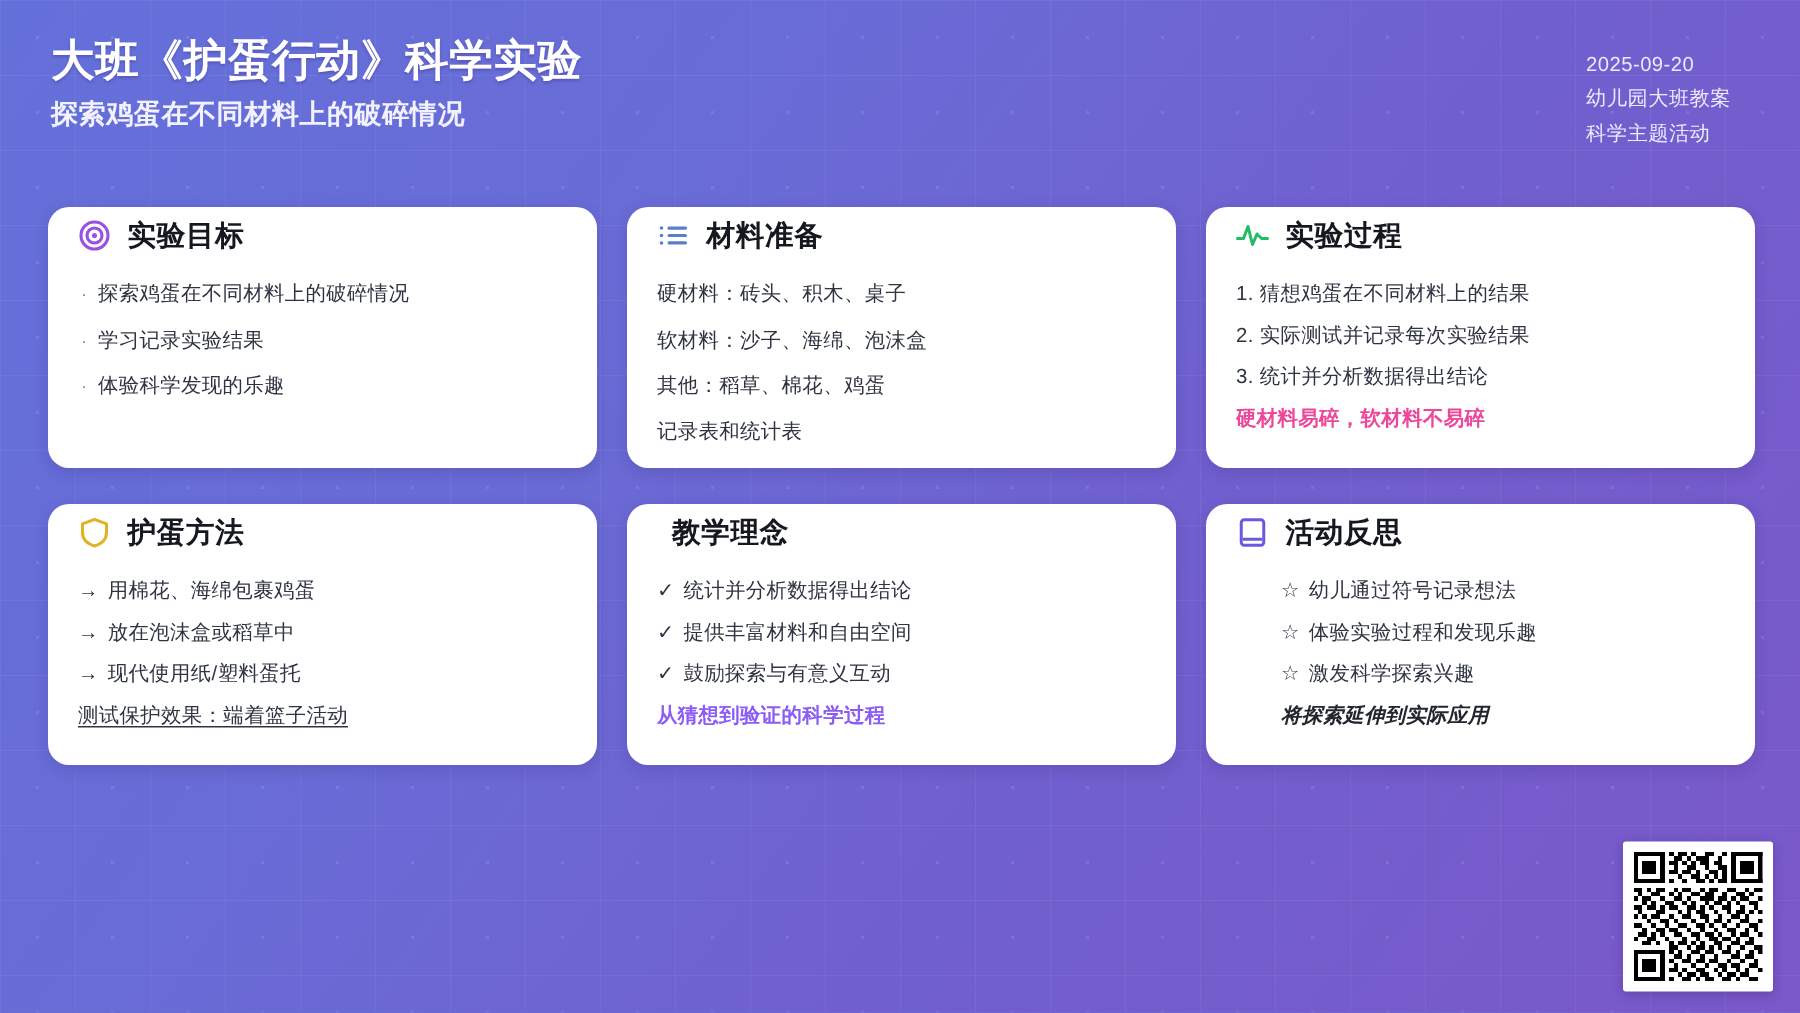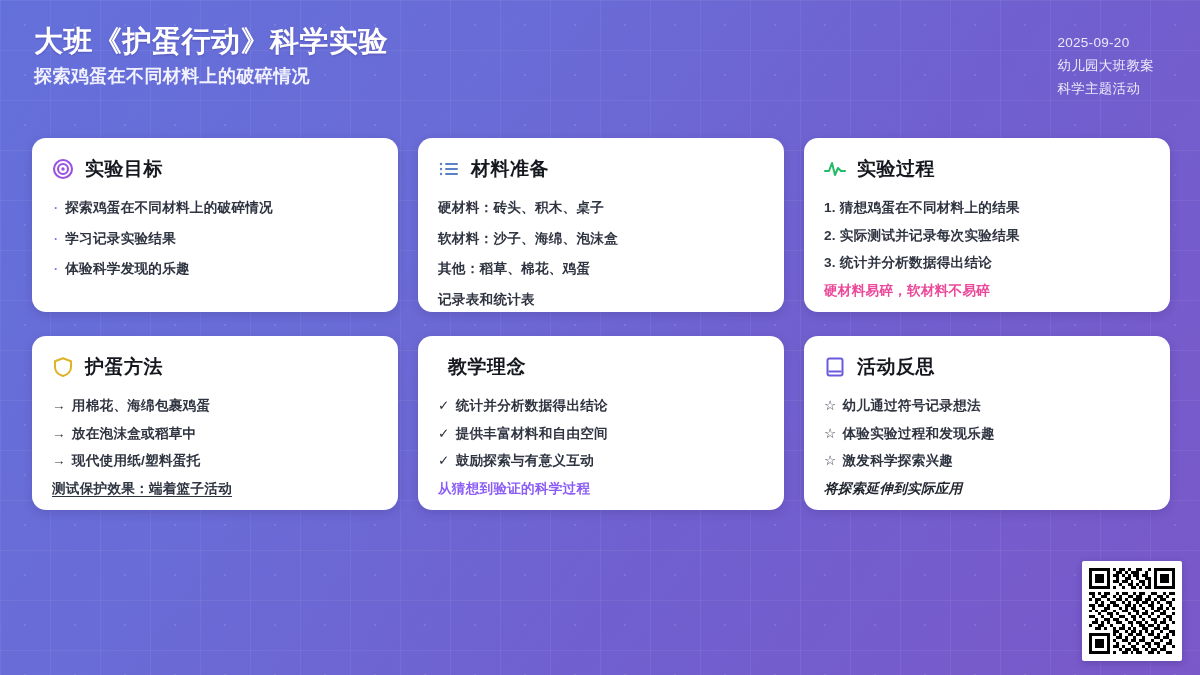--- a/index.html
+++ b/index.html
@@ -56,49 +56,49 @@
     width: 1136px;
     display:grid;
     grid-template-columns: repeat(3, 366px);
     grid-template-rows: 174px 174px;
     column-gap: 20px;
     row-gap: 24px;
   }
   .card {
     background:#ffffff;
     border-radius: 14px;
-    padding: 18px 20px 14px 20px;
+    padding: 6px 20px 14px 20px;
     box-shadow: 0 3px 10px rgba(40,22,90,0.17);
     display:flex; flex-direction:column;
   }
   .card-head {
     display:flex; align-items:center; gap:11px;
     margin-bottom: 16px;
   }
   .card-head.indented { padding-left: 10px; }
   .card-title {
     font-size: 19px; font-weight:700; color:#15181f; letter-spacing:0.5px;
   }
   .icon { width:22px; height:22px; flex:0 0 22px; display:block; }
 
   .card-body { display:flex; flex-direction:column; }
   .line {
     font-size: 13.6px; color:#2f3441; line-height:1.45;
-    margin-bottom: 9px; letter-spacing:0.25px; white-space:nowrap;font-weight:bold;
+    margin-bottom: 9px; letter-spacing:0.25px; white-space:nowrap;
   }
   .line:last-child { margin-bottom:0; }
   .line .bullet { color:#8d6fe0; margin-right:7px; font-size:12px; }
 
   
   .body-goals .line { margin-bottom: 11px; padding-left:2px; }
   .body-materials .line { margin-bottom: 11px; }
   .body-steps .line { margin-bottom: 8px; }
   .body-methods .line { margin-bottom: 8px; }
   .body-ideas .line { margin-bottom: 8px; }
-  .body-reflect .line { margin-bottom: 8px; }
+  .body-reflect .line { margin-bottom: 8px; margin-left: 30px; }
 
   .highlight { color:#ec4899; font-weight:700; }
   .underlined { text-decoration: underline; text-underline-offset: 3px; }
   .bold { font-weight:700; color:#8b5cf6; }
   .italic { font-style: italic; color:#22262f; font-weight:600; }
   .marker { margin-right:6px; }
 
   
   .qr-box {
     position:absolute; left:1082px; top:561px;

